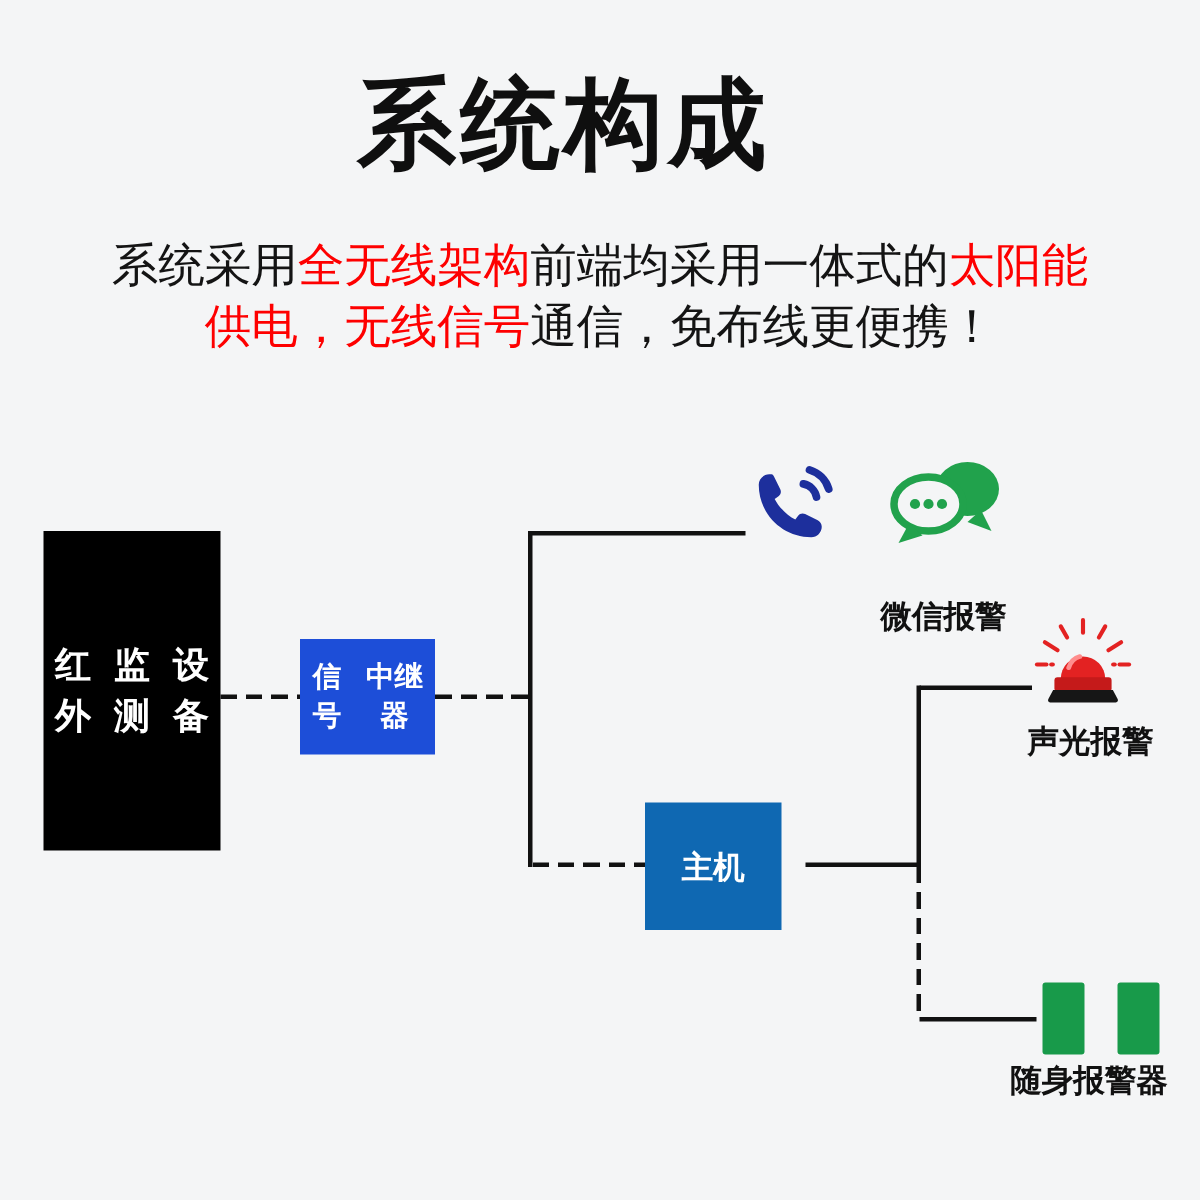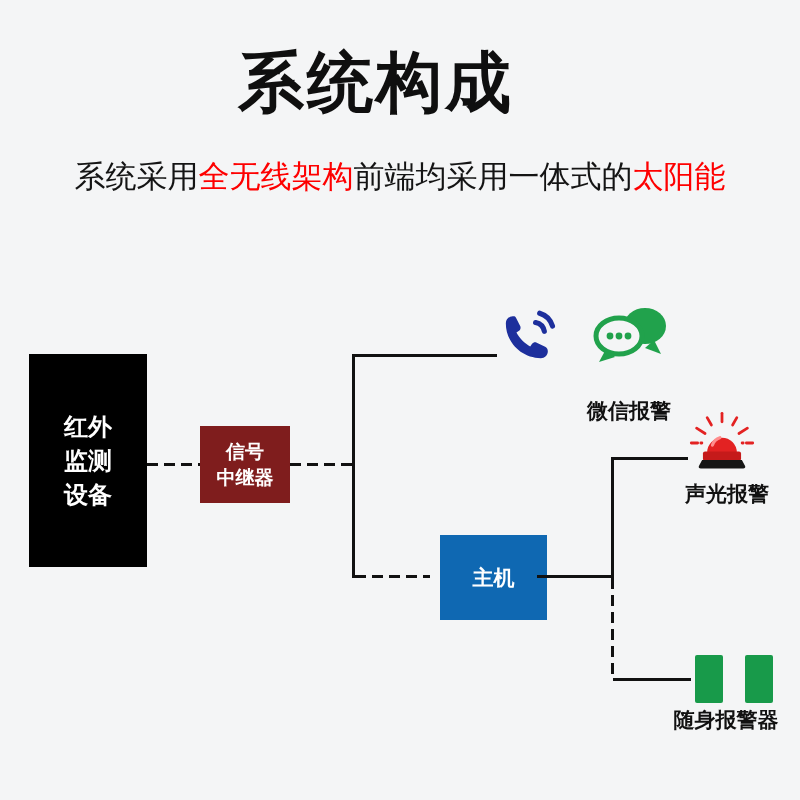--- a/index.html
+++ b/index.html
@@ -22,30 +22,30 @@
     letter-spacing:3px;
   }
   .subtitle{
     position:absolute;left:0;top:156px;width:800px;
     text-align:center;
     font-size:31px;line-height:41px;font-weight:500;color:#141414;
   }
   .subtitle .em{color:#fe0000;}
   
   .node{
-    position:absolute;display:flex;flex-direction:column;
+    position:absolute;display:flex;
     align-items:center;justify-content:center;
     color:#ffffff;text-align:center;
   }
   .device-box{left:29px;top:354px;width:118px;height:213px;background:#000000;
     font-size:24px;line-height:34px;font-weight:600;}
-  .repeater-box{left:200px;top:426px;width:90px;height:77px;background:#7f1d1d;
+  .repeater-box{left:200px;top:426px;width:90px;height:77px;background:#1d4ed8;
     font-size:19px;line-height:26px;font-weight:600;}
-  .host-box{left:430px;top:535px;width:107px;height:85px;background:#0f68b2;
-    font-size:21px;font-weight:600;margin-left:10px;}
+  .host-box{left:430px;top:535px;width:91px;height:85px;background:#0f68b2;
+    font-size:21px;font-weight:600;}
   
   .hdash{position:absolute;height:3px;
     background:repeating-linear-gradient(90deg,#111 0 11px,transparent 11px 17px);}
   .vdash{position:absolute;width:3px;
     background:repeating-linear-gradient(180deg,#111 0 11px,transparent 11px 17px);}
   .hsolid{position:absolute;height:3px;background:#111;}
   .vsolid{position:absolute;width:3px;background:#111;}
   .dash-dev-rep{left:147px;top:463px;width:53px;}
   .dash-rep-split{left:290px;top:463px;width:62px;}
   .split-vline{left:352px;top:354px;height:224px;}
@@ -74,20 +74,21 @@
   .portable-label{left:646px;top:706px;}
 </style>
 </head>
 <body>
 
 <div class="canvas">
 
   <div class="title">系统构成</div>
   <div class="subtitle">
     <div><span>系统采用</span><span class="em">全无线架构</span><span>前端均采用一体式的</span><span class="em">太阳能</span></div>
+    <div><span class="em">供电，无线信号</span><span>通信，免布线更便携！</span></div>
   </div>
 
   <div class="node device-box">
     <span>红外</span>
     <span>监测</span>
     <span>设备</span>
   </div>
   <div class="node repeater-box">
     <span>信号</span>
     <span>中继器</span>

